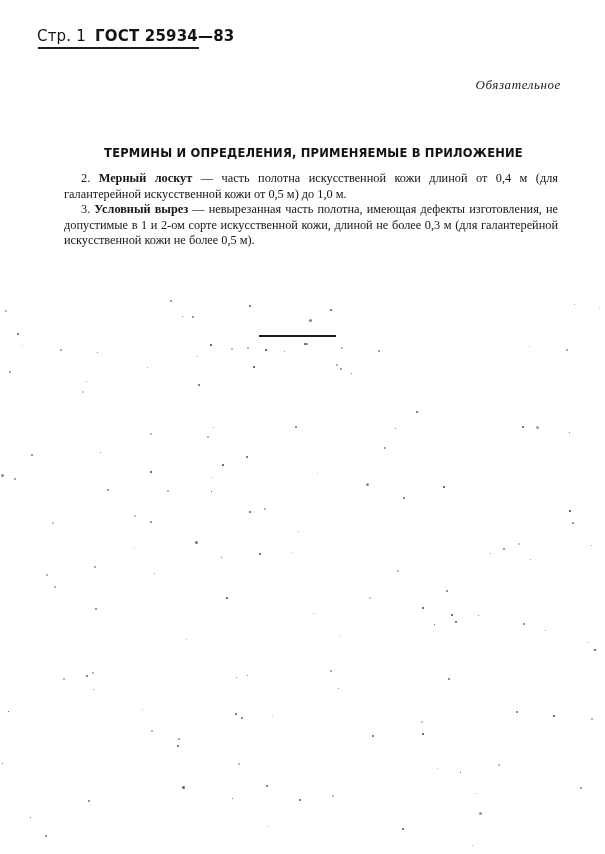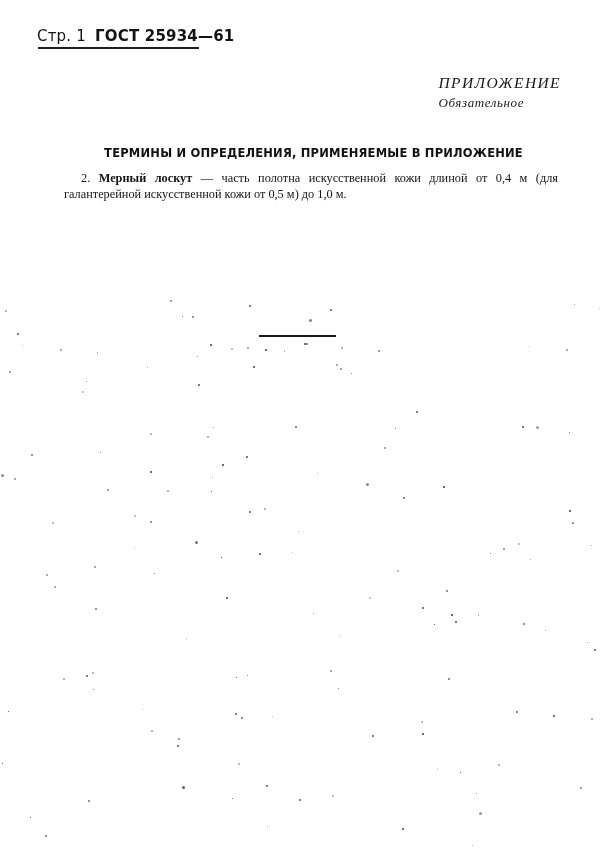--- a/index.html
+++ b/index.html
@@ -99,35 +99,38 @@
       position: absolute;
       background: #2a2a2a;
       border-radius: 50%;
     }
   </style>
 </head>
 <body>
 
 <div class="page-header">
   <span class="label-page">Стр. 1</span>
-  <span class="gost">ГОСТ 25934—61</span>
+  <span class="gost">ГОСТ 25934—83</span>
 </div>
 <div class="header-rule"></div>
 
 <div class="appendix-block">
-  <div class="appendix-title">ПРИЛОЖЕНИЕ</div>
   <div class="appendix-sub">Обязательное</div>
 </div>
 
 <div class="section-title">ТЕРМИНЫ И ОПРЕДЕЛЕНИЯ, ПРИМЕНЯЕМЫЕ В ПРИЛОЖЕНИЕ</div>
 
 <div class="definitions">
   <p class="def-item">
     <span>2.</span>
     <span class="term">Мерный лоскут</span><span> — часть полотна искусственной кожи длиной от 0,4 м (для галантерейной искусственной кожи от 0,5 м) до 1,0 м.</span>
+  </p>
+  <p class="def-item">
+    <span>3.</span>
+    <span class="term">Условный вырез</span><span> — невырезанная часть полотна, имеющая дефекты изготовления, не допустимые в 1 и 2-ом сорте искусственной кожи, длиной не более 0,3 м (для галантерейной искусственной кожи не более 0,5 м).</span>
   </p>
 </div>
 
 <div class="divider"></div>
 
 <div id="noise">
     <div class="speck" style="width: 2px; height: 2px; left: 336px; top: 364px; opacity: 0.5;"></div>
     <div class="speck" style="width: 2px; height: 2px; left: 304px; top: 343px; opacity: 0.88;"></div>
     <div class="speck" style="width: 2px; height: 2px; left: 246px; top: 456px; opacity: 0.82;"></div>
     <div class="speck" style="width: 2px; height: 2px; left: 46px; top: 574px; opacity: 0.49;"></div>

